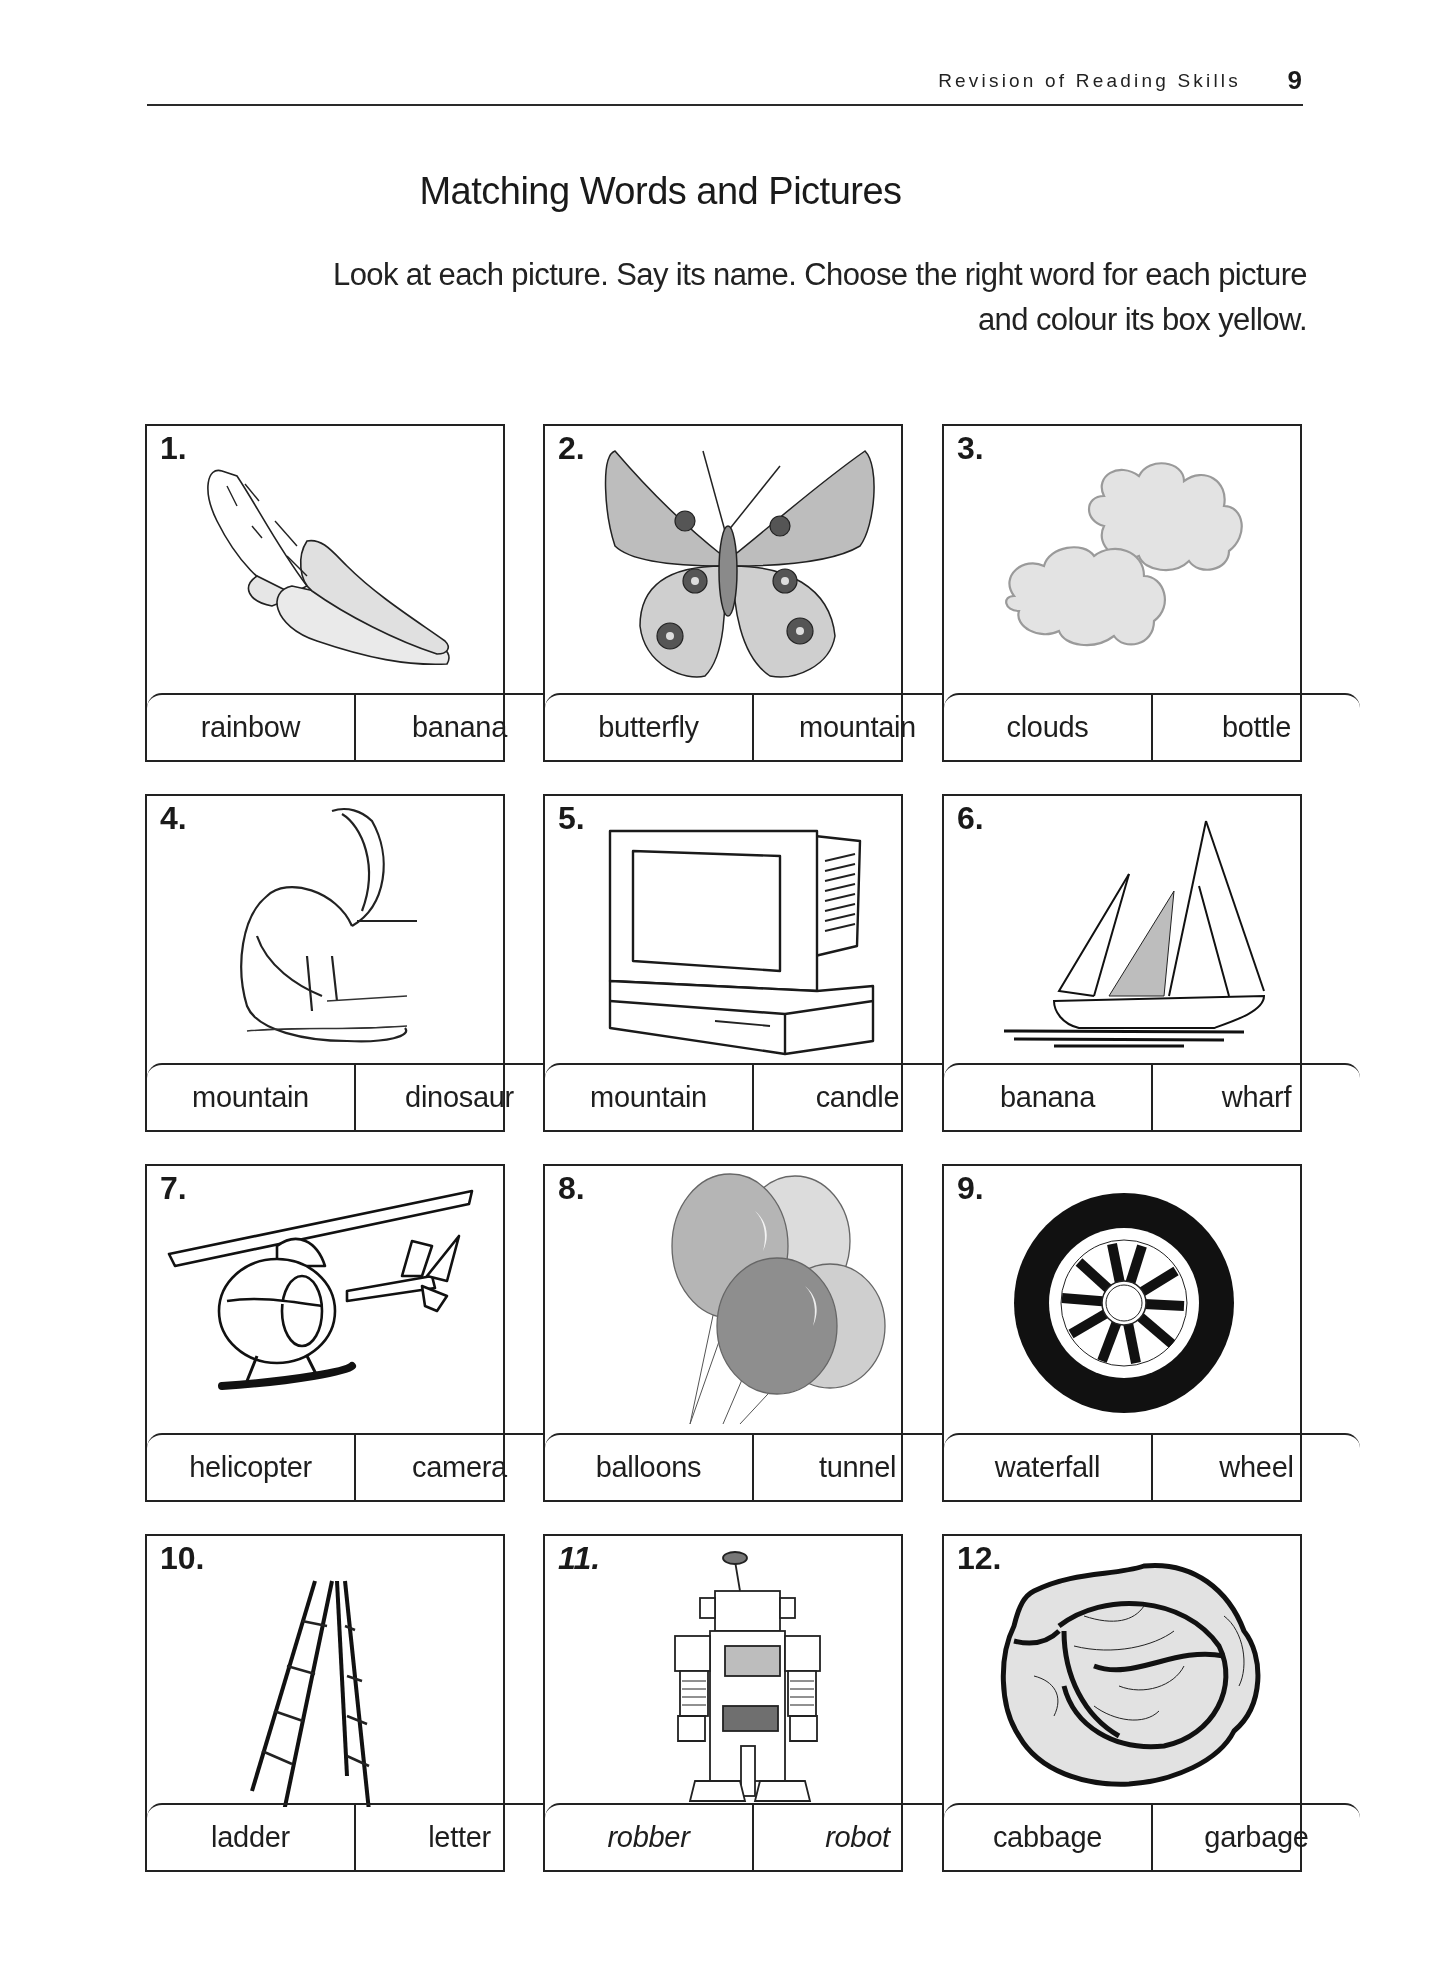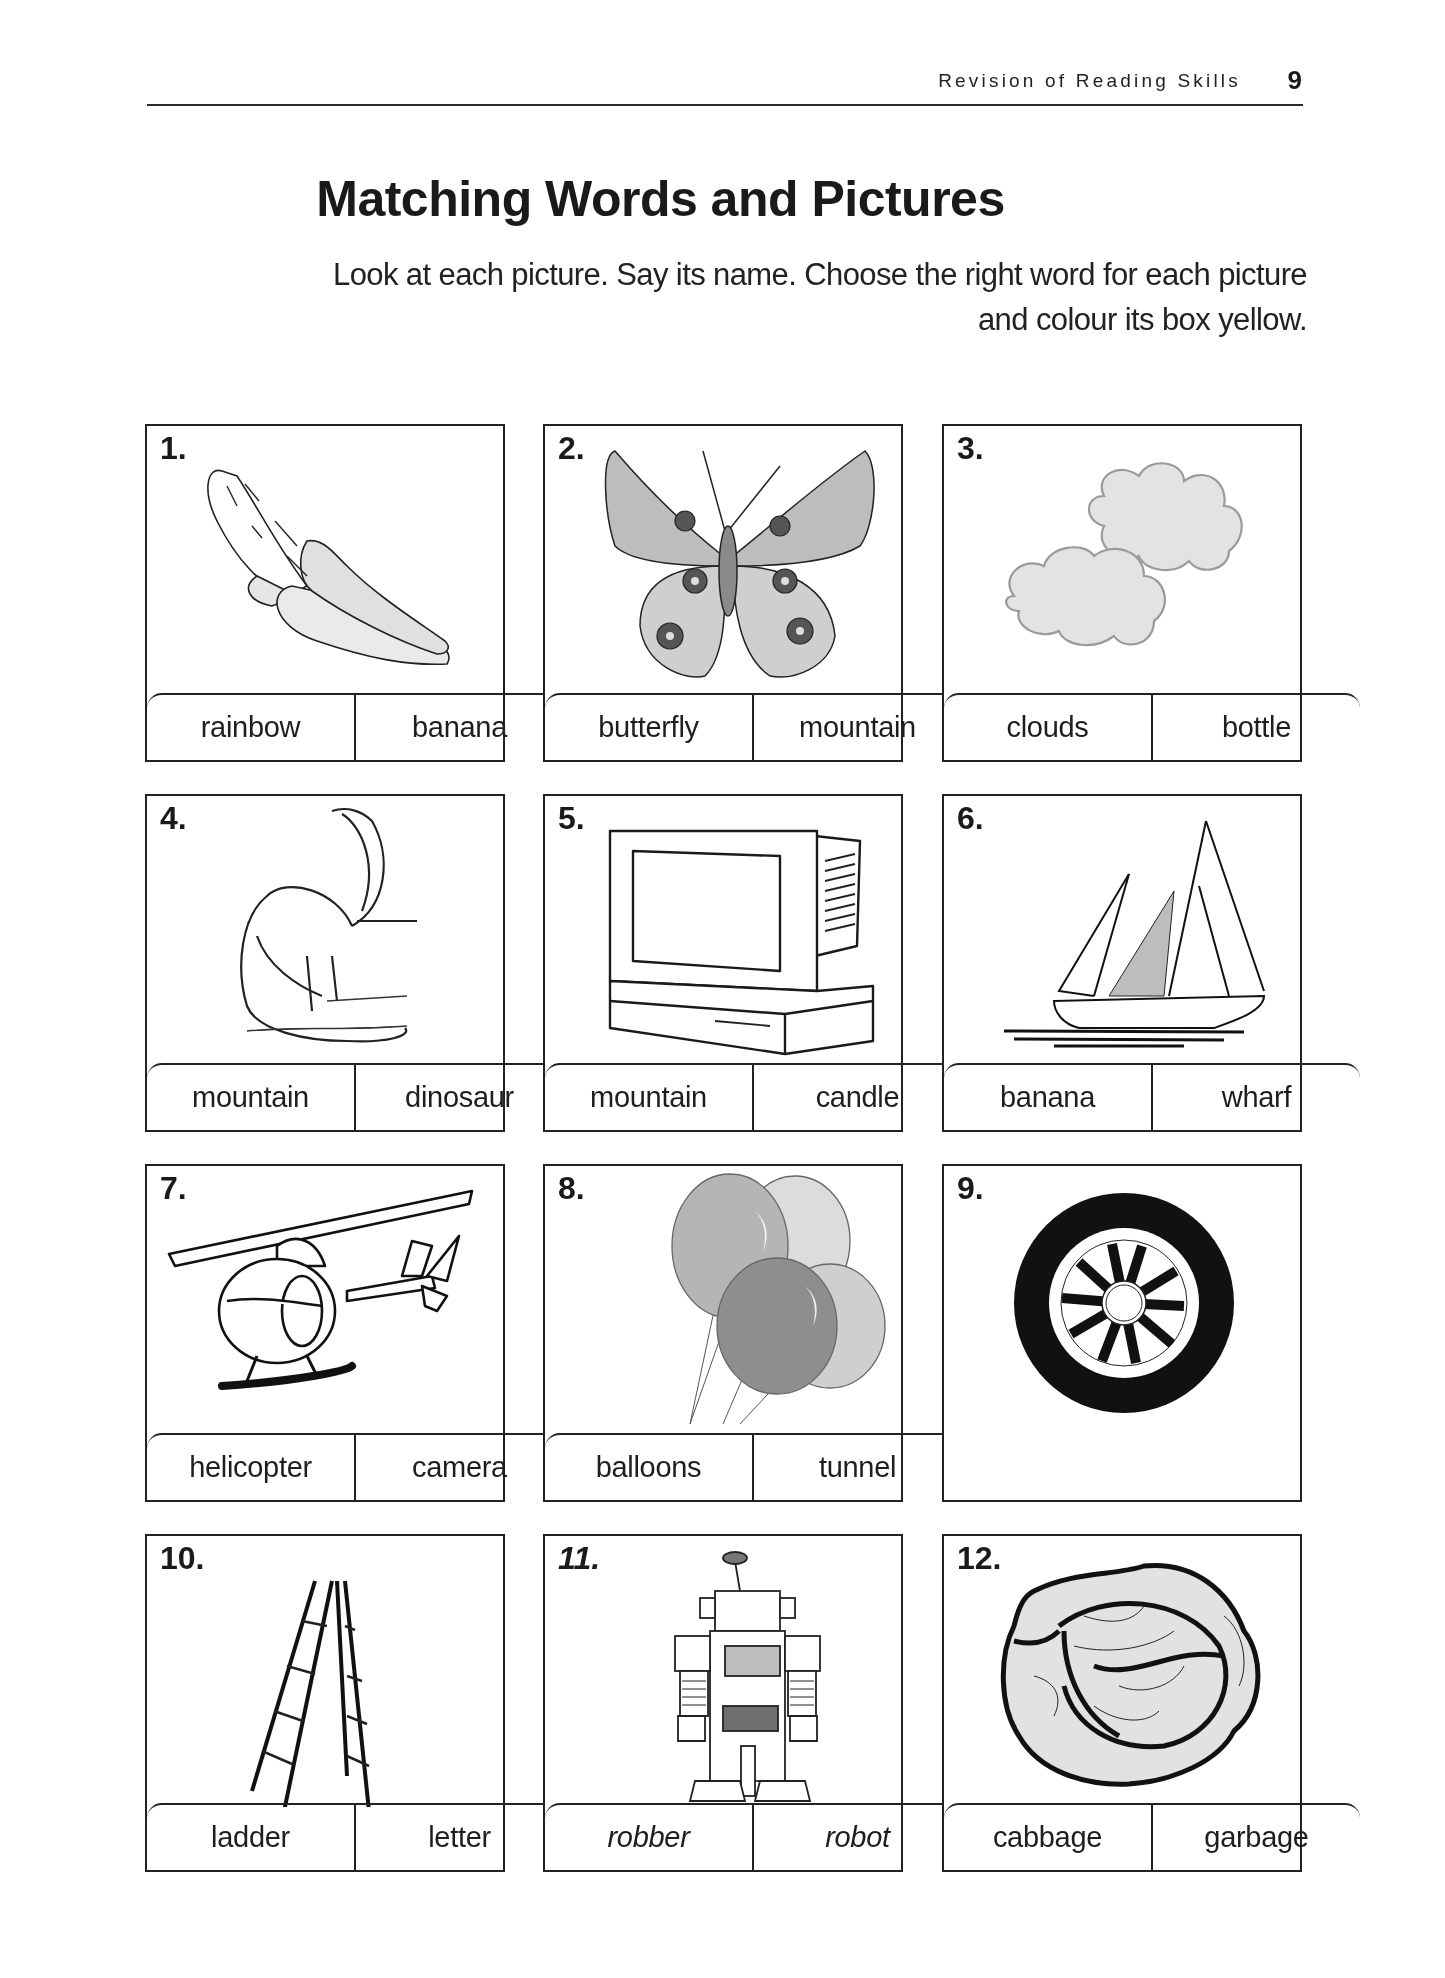--- a/index.html
+++ b/index.html
@@ -15,21 +15,21 @@
   .running-head .section {
     position: absolute; right: 62px; top: 6px;
     font-family: "Liberation Sans", sans-serif; font-size: 19px; letter-spacing: 3.2px; color: #222;
   }
   .running-head .pageno {
     position: absolute; right: 1px; top: 1px;
     font-family: "Liberation Sans", sans-serif; font-weight: bold; font-size: 26px; color: #1a1a1a;
   }
   .title {
     position: absolute; left: 0; width: 1321px; top: 170px; text-align: center;
-    font-family: "Liberation Sans", sans-serif; font-weight: bold; font-size: 50px; letter-spacing: -0.5px;
+    font-family: "Liberation Sans", sans-serif; font-weight: normal; font-size: 38px; letter-spacing: -0.5px;
     color: #1a1a1a; margin: 0;
   }
   .instructions {
     position: absolute; left: 147px; top: 252px; width: 1160px;
     font-family: "Liberation Sans", sans-serif; font-size: 31px; line-height: 45px; color: #222;
     letter-spacing: -0.6px; margin: 0;
   }
   .instructions span { display: block; text-align: right; }
   .card {
     position: absolute; width: 360px; height: 338px; box-sizing: border-box;
@@ -296,20 +296,24 @@
         <line x1="180" y1="137" x2="228" y2="178"></line>
           <line x1="180" y1="137" x2="192" y2="197"></line>
         <line x1="180" y1="137" x2="158" y2="195"></line>
           <line x1="180" y1="137" x2="127" y2="168"></line>
         <line x1="180" y1="137" x2="118" y2="132"></line>
           <line x1="180" y1="137" x2="135" y2="96"></line>
       </g>
       <circle cx="180" cy="137" r="22" fill="#fff" stroke="#222" stroke-width="1.5"></circle>
       <circle cx="180" cy="137" r="18" fill="#fff" stroke="#222" stroke-width="1"></circle>
     </svg>
+  </div>
+  <div class="words">
+    <div class="word">waterfall</div>
+    <div class="word">wheel</div>
   </div>
 </div>
 
 <div class="card" style="left:145px;top:1534px;">
   <div class="num">10.</div>
   <div class="pic">
     <svg viewBox="0 0 356 271">
       <g stroke="#111" stroke-width="4" fill="none">
         <line x1="168" y1="45" x2="105" y2="255"></line>
         <line x1="185" y1="45" x2="135" y2="285"></line>

